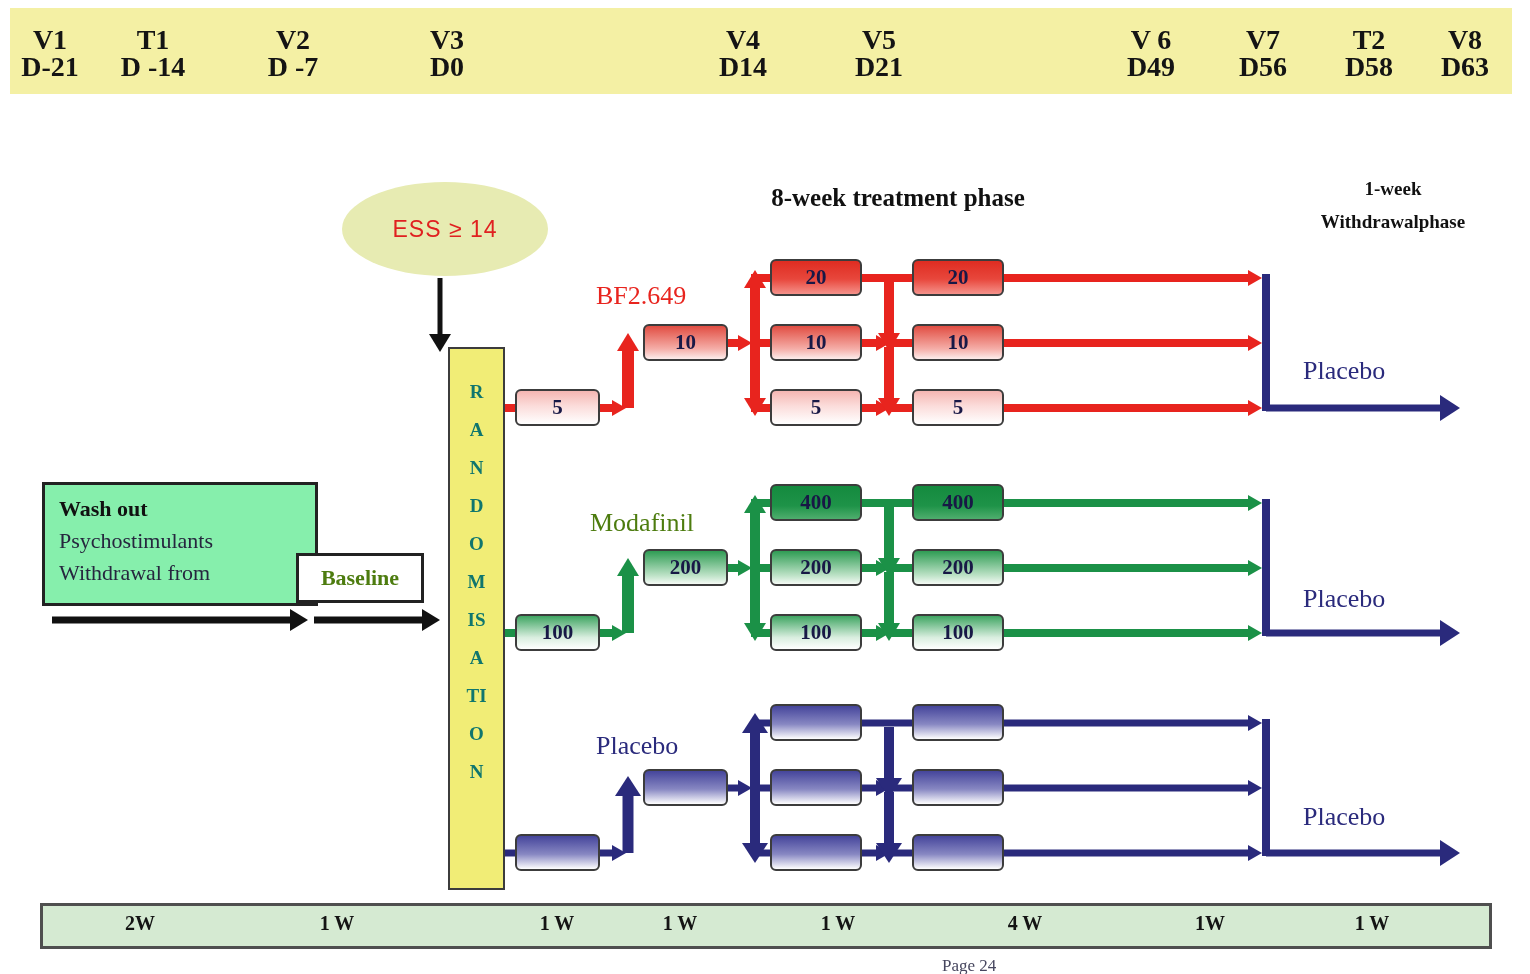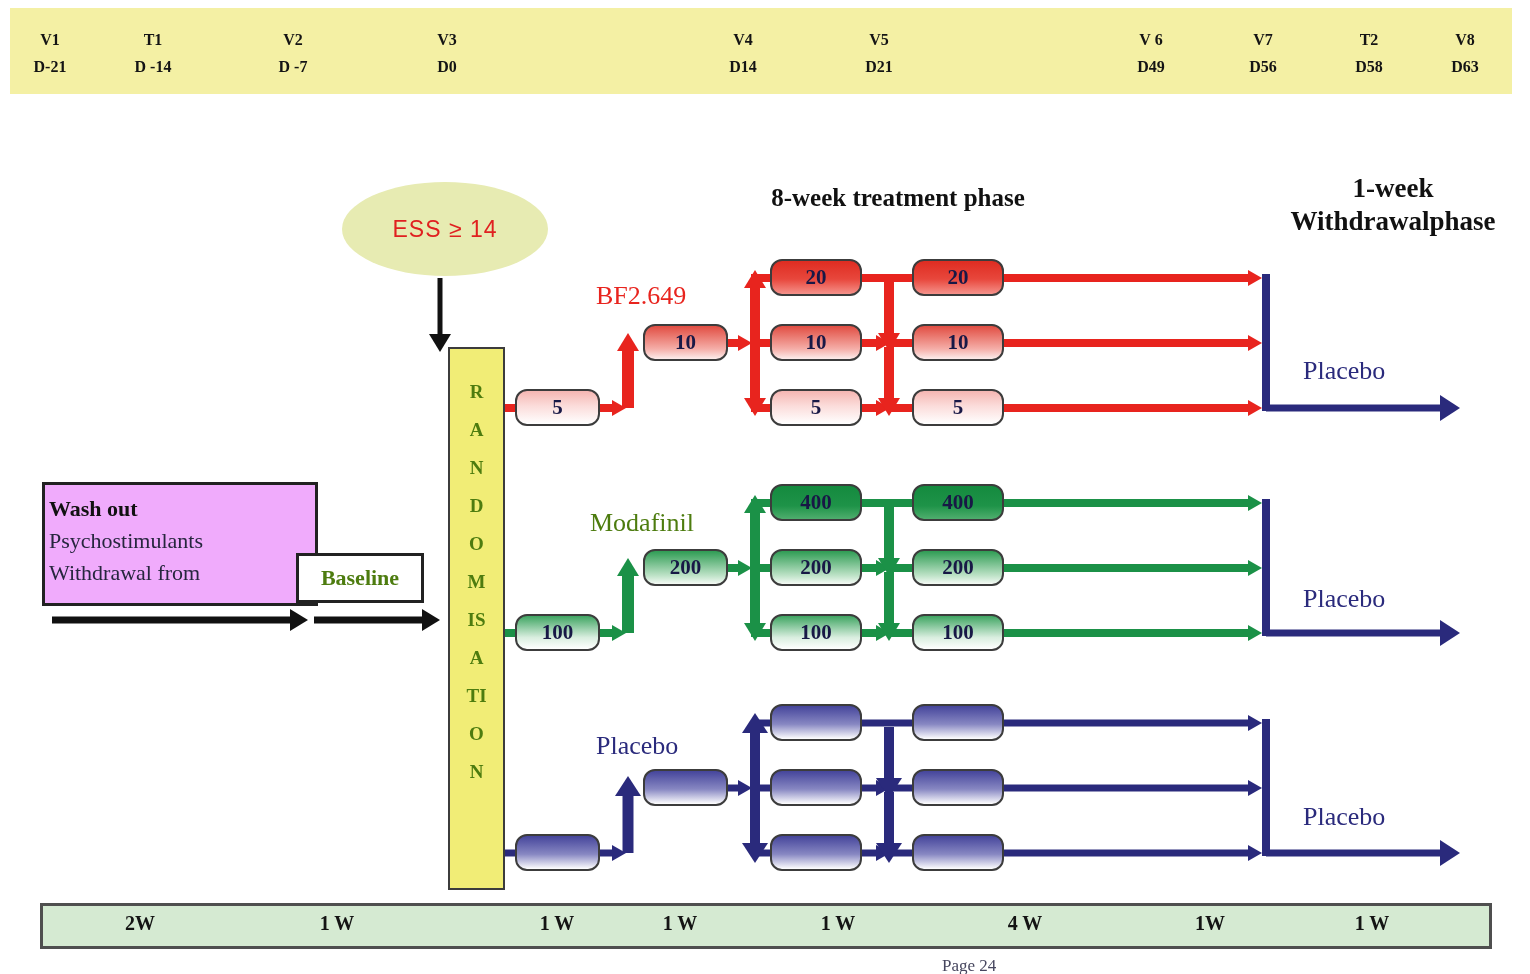--- a/index.html
+++ b/index.html
@@ -4,47 +4,47 @@
 <style>
   html,body{margin:0;padding:0;}
   body{
     position:relative; width:1530px; height:974px; overflow:hidden;
     background:#ffffff; font-family:"Liberation Serif", serif;
   }
   .abs{position:absolute;}
   
   .topbar{left:10px; top:8px; width:1502px; height:86px; background:#F4F0A4;}
   .visit{position:absolute; top:18px; width:80px; text-align:center;
-         font-weight:bold; font-size:16px; line-height:27px; color:#141414;}
+         font-weight:bold; font-size:28px; line-height:27px; color:#141414;}
   
   .ess{left:342px; top:182px; width:206px; height:94px; border-radius:50%;
        background:#E7EBB2; display:flex; align-items:center; justify-content:center;}
   .ess span{font-family:"Liberation Sans", sans-serif; font-weight:normal;
        font-size:23px; color:#E02020; letter-spacing:1px;}
   
   .rand{left:448px; top:347px; width:57px; height:543px; background:#F1ED76;
         border:2px solid #3c3c3c; box-sizing:border-box;}
   .rand div{width:24px; margin:24px auto 0 auto; word-break:break-all;
-        font-weight:bold; font-size:19px; line-height:38px; text-align:center; color:#4d7c0f;}
-  
-  .wash{left:42px; top:482px; width:276px; height:124px; background:#f0abfc;
-        border:3px solid #222; box-sizing:border-box; padding:8px 0 0 4px;}
+        font-weight:bold; font-size:19px; line-height:38px; text-align:center; color:#0f766e;}
+  
+  .wash{left:42px; top:482px; width:276px; height:124px; background:#86efac;
+        border:3px solid #222; box-sizing:border-box; padding:8px 0 0 14px;}
   .wash .l1{font-weight:bold; font-size:22px; color:#111; line-height:32px;}
   .wash .l2{font-size:22px; color:#26263e; line-height:32px;}
   .base{left:296px; top:553px; width:128px; height:50px; background:#fff;
         border:3px solid #222; box-sizing:border-box; display:flex;
         align-items:center; justify-content:center;}
   .base span{font-weight:bold; font-size:22px; color:#4d7c0f;}
   
   .hdr{font-weight:bold; color:#111; text-align:center;}
   .hdr-treat{left:726px; top:184px; width:344px; font-size:25px;}
-  .hdr-wd{left:1256px; top:172px; width:274px; font-size:27px; line-height:33px;}
+  .hdr-wd{left:1256px; top:172px; width:274px; font-size:19px; line-height:33px;}
   
   .dbox{position:absolute; width:92px; height:37px; border:2px solid #3c3c3c;
-        border-radius:12px; box-sizing:border-box; text-align:center;}
+        border-radius:6px; box-sizing:border-box; text-align:center;}
   .dbox span{font-weight:bold; font-size:21px; line-height:32px; color:#181846;}
   .w85{width:85px;}
   .r-strong{background:linear-gradient(180deg,#DF2C21 0%,#E8473C 55%,#F5928B 100%);}
   .r-mid{background:linear-gradient(180deg,#E14D42 0%,#F5AFA9 70%,#FDEDEC 100%);}
   .r-light{background:linear-gradient(180deg,#F5B6B2 0%,#FBDCDA 45%,#ffffff 100%);}
   .g-strong{background:linear-gradient(180deg,#148A3E 0%,#1E9348 60%,#4FAE6E 100%);}
   .g-mid{background:linear-gradient(180deg,#2F9C54 0%,#BFE3C8 75%,#F4FAF5 100%);}
   .g-light{background:linear-gradient(180deg,#3FA562 0%,#D9EEDF 65%,#ffffff 100%);}
   .n-grad{background:linear-gradient(180deg,#45459B 0%,#8787C2 55%,#ffffff 100%);}
   

